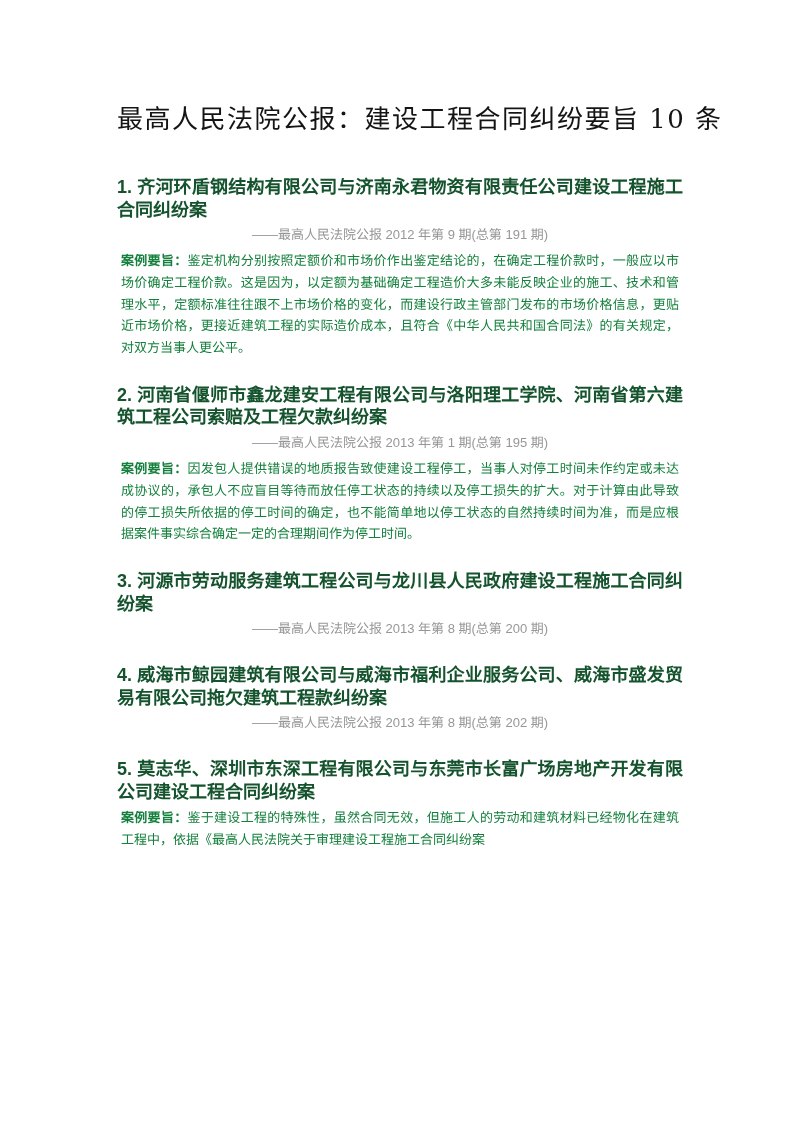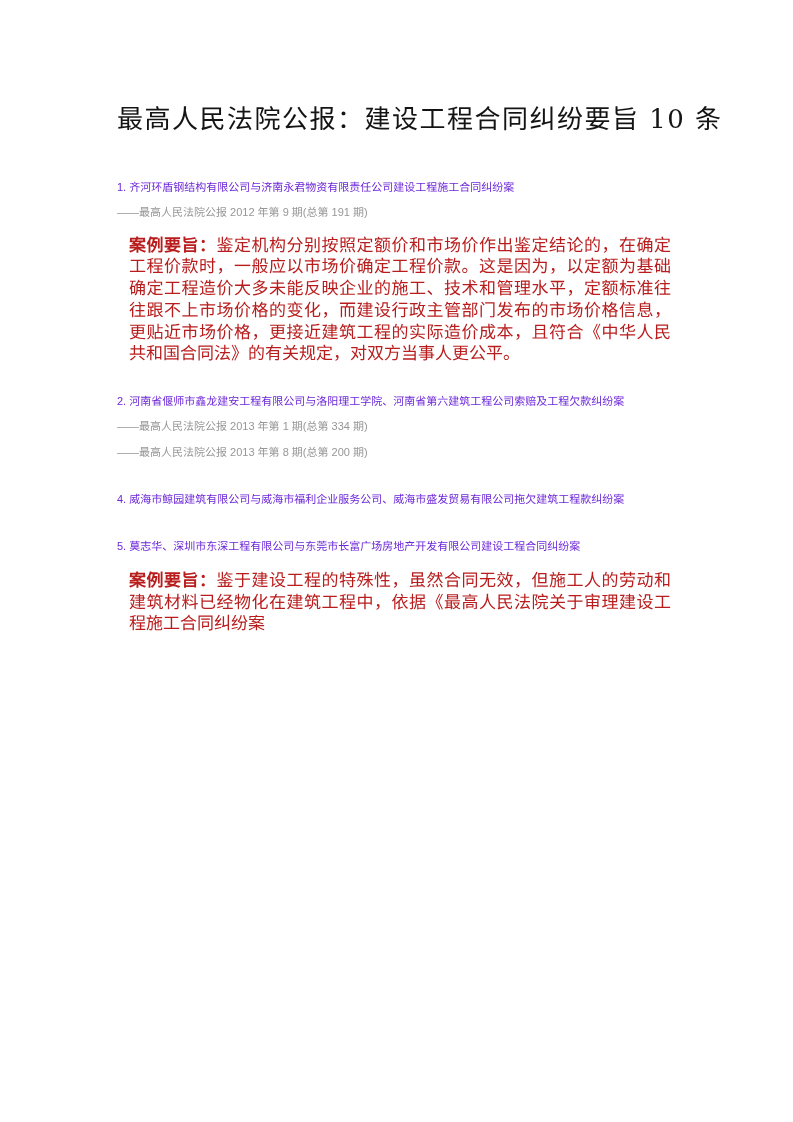--- a/index.html
+++ b/index.html
@@ -25,68 +25,71 @@
     font-size: 26px;
     line-height: 34px;
     letter-spacing: 1.5px;
     color: #141414;
     margin: 0 0 40px 0;
     white-space: nowrap;
     text-align: center;
   }
   .case { margin: 0; }
   .case-heading {
-    font-size: 11px;
-    font-weight: 400;
+    font-size: 18px;
+    font-weight: 700;
     line-height: 22.5px;
-    color: #6d28d9;
+    color: #14532d;
     margin: 25px 0 3px 0;
     text-align: justify;
   }
   .case:first-of-type .case-heading { margin-top: 0; }
   .case-citation {
-    font-size: 11px;
+    font-size: 13px;
     line-height: 21px;
     color: #979797;
-    text-align: left;
+    text-align: center;
     margin: 0 0 5px 0;
   }
   .case-body {
-    font-size: 17px;
+    font-size: 13px;
     line-height: 21.8px;
-    color: #b91c1c;
+    color: #15803d;
     text-align: justify;
-    margin: 12px;
+    margin: 4px;
   }
   .case-body .label { font-weight: 700; }
 </style>
 </head>
 <body>
 
 <div class="page">
 
   <h1 class="doc-title">最高人民法院公报：建设工程合同纠纷要旨 10 条</h1>
 
   <section class="case">
     <h2 class="case-heading">1. 齐河环盾钢结构有限公司与济南永君物资有限责任公司建设工程施工合同纠纷案</h2>
     <p class="case-citation">——最高人民法院公报 2012 年第 9 期(总第 191 期)</p>
     <p class="case-body"><span class="label">案例要旨：</span><span>鉴定机构分别按照定额价和市场价作出鉴定结论的，在确定工程价款时，一般应以市场价确定工程价款。这是因为，以定额为基础确定工程造价大多未能反映企业的施工、技术和管理水平，定额标准往往跟不上市场价格的变化，而建设行政主管部门发布的市场价格信息，更贴近市场价格，更接近建筑工程的实际造价成本，且符合《中华人民共和国合同法》的有关规定，对双方当事人更公平。</span></p>
   </section>
 
   <section class="case">
     <h2 class="case-heading">2. 河南省偃师市鑫龙建安工程有限公司与洛阳理工学院、河南省第六建筑工程公司索赔及工程欠款纠纷案</h2>
-    <p class="case-citation">——最高人民法院公报 2013 年第 1 期(总第 334 期)</p>
+    <p class="case-citation">——最高人民法院公报 2013 年第 1 期(总第 195 期)</p>
+    <p class="case-body"><span class="label">案例要旨：</span><span>因发包人提供错误的地质报告致使建设工程停工，当事人对停工时间未作约定或未达成协议的，承包人不应盲目等待而放任停工状态的持续以及停工损失的扩大。对于计算由此导致的停工损失所依据的停工时间的确定，也不能简单地以停工状态的自然持续时间为准，而是应根据案件事实综合确定一定的合理期间作为停工时间。</span></p>
   </section>
 
   <section class="case">
+    <h2 class="case-heading">3. 河源市劳动服务建筑工程公司与龙川县人民政府建设工程施工合同纠纷案</h2>
     <p class="case-citation">——最高人民法院公报 2013 年第 8 期(总第 200 期)</p>
   </section>
 
   <section class="case">
     <h2 class="case-heading">4. 威海市鲸园建筑有限公司与威海市福利企业服务公司、威海市盛发贸易有限公司拖欠建筑工程款纠纷案</h2>
+    <p class="case-citation">——最高人民法院公报 2013 年第 8 期(总第 202 期)</p>
   </section>
 
   <section class="case">
     <h2 class="case-heading">5. 莫志华、深圳市东深工程有限公司与东莞市长富广场房地产开发有限公司建设工程合同纠纷案</h2>
     <p class="case-body"><span class="label">案例要旨：</span><span>鉴于建设工程的特殊性，虽然合同无效，但施工人的劳动和建筑材料已经物化在建筑工程中，依据《最高人民法院关于审理建设工程施工合同纠纷案</span></p>
   </section>
 
 </div>
 
 </body></html>

